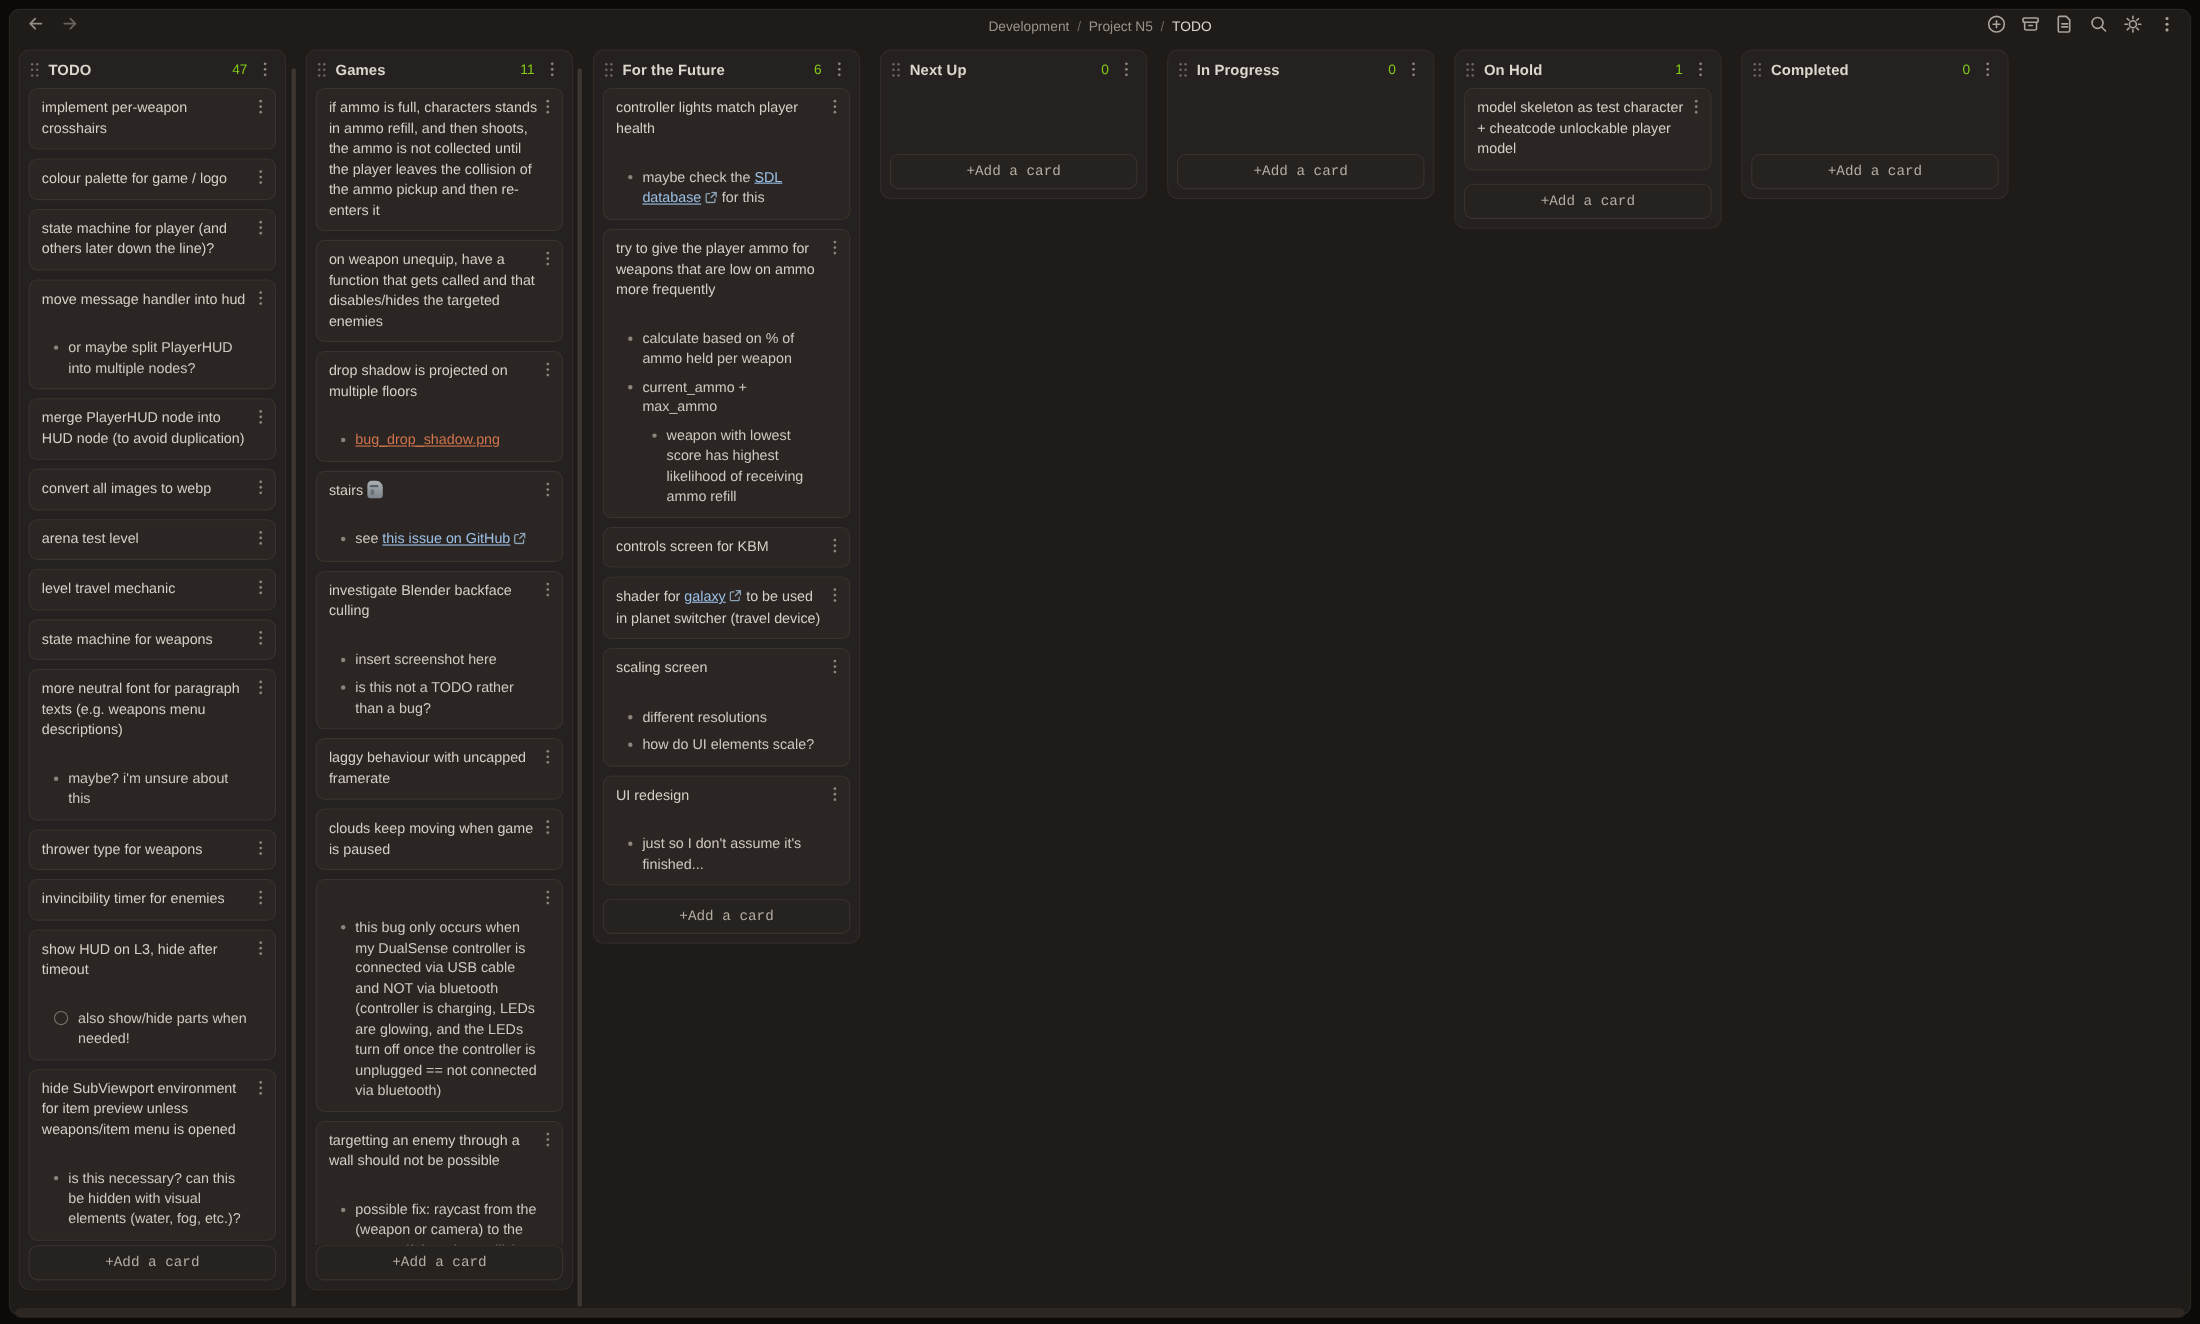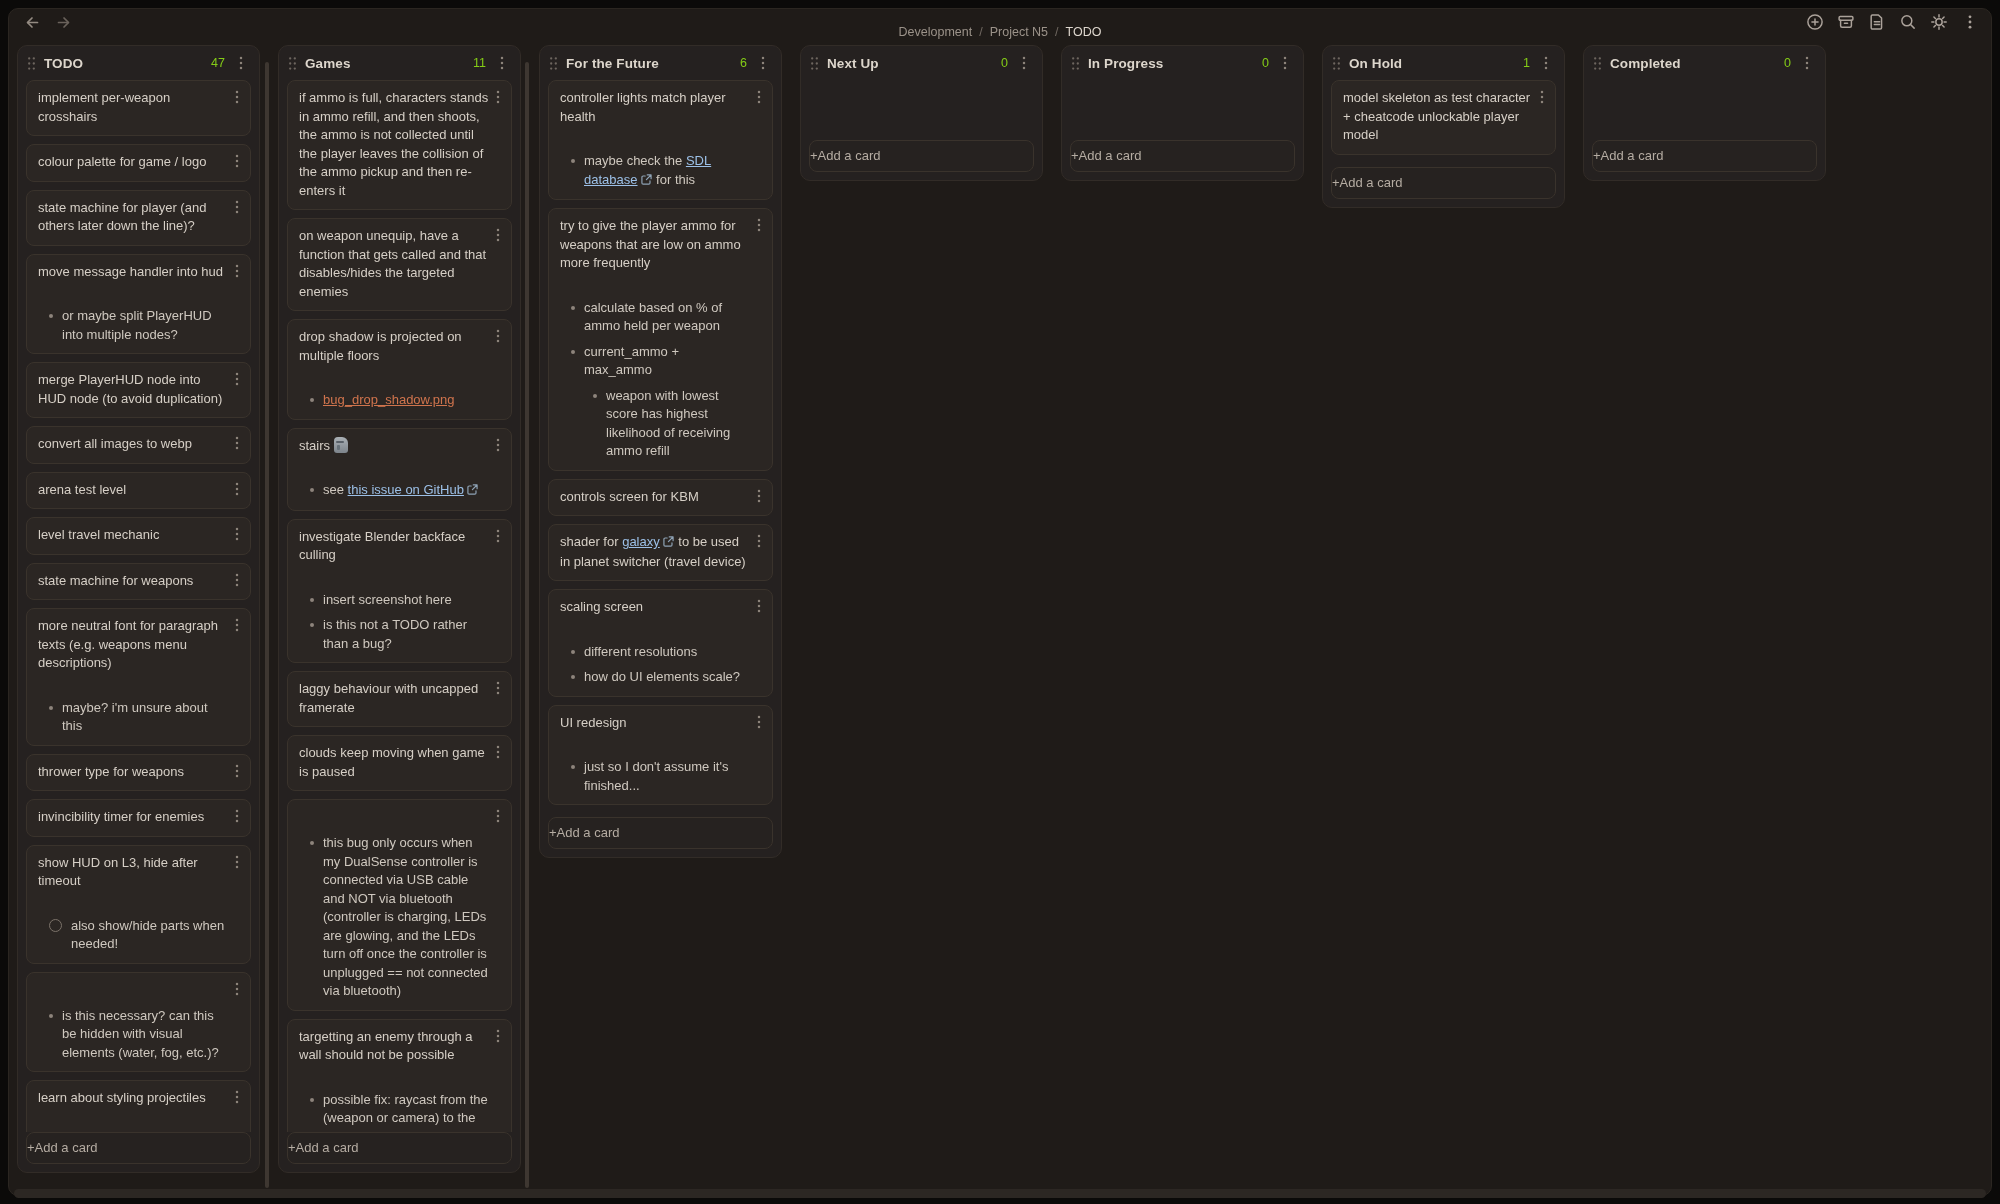--- a/index.html
+++ b/index.html
@@ -15,21 +15,21 @@
     background:#1f1b18; border:1px solid #2b2621; border-radius:10px;
     overflow:hidden;
   }
   
   .topbar { position:absolute; left:0; top:0; right:0; height:30px; }
   .nav { position:absolute; left:14px; top:0; height:30px; display:flex; align-items:center; gap:13px; }
   .nav-btn { width:18px; height:18px; display:flex; align-items:center; justify-content:center; cursor:pointer; }
   .nav-btn svg { stroke:#948b82; }
   .nav-btn.dim svg { stroke:#6a625b; }
   .breadcrumb { position:absolute; left:0; right:0; top:0; height:30px;
-    display:flex; align-items:flex-end; justify-content:center; gap:7px;
+    display:flex; align-items:center; justify-content:center; gap:7px;
     font-size:12.5px; color:#9b9289; }
   .crumb { cursor:pointer; }
   .crumb.current { color:#ded7ce; }
   .crumb-sep { color:#6f6760; }
   .toolbar { position:absolute; right:12px; top:0; height:30px; display:flex; align-items:center; gap:12px; }
   .tb-btn { width:19px; height:19px; display:flex; align-items:center; justify-content:center; cursor:pointer; }
   .tb-btn svg { stroke:#aba29a; fill:none; stroke-width:1.4; stroke-linecap:round; stroke-linejoin:round; }
   .tb-btn svg .fill { fill:#aba29a; stroke:none; }
   
   .board { position:absolute; left:8px; top:30px; right:8px; bottom:0;
@@ -57,21 +57,21 @@
   .b-circle { width:13px; height:13px; border:1.6px solid #7b7269; border-radius:50%; flex:none; margin-top:2px; cursor:pointer; }
   .b-text { flex:1; min-width:0; }
   .link-blue { color:var(--link-blue,#9cc0e7); text-decoration:underline; cursor:pointer; }
   .link-orange { color:var(--link-orange,#d0744d); text-decoration:underline; cursor:pointer; }
   .ext-ic { display:inline-block; margin:0 1px 0 3px; color:#8fa3b6; vertical-align:-1px; }
   .moai { position:relative; display:inline-block; width:14px; height:16px; vertical-align:-3px; margin-left:4px;
     background:linear-gradient(180deg,#aab0b5,#7d848b); border-radius:4px 6px 3px 3px; }
   .moai::before { content:""; position:absolute; left:2px; top:4px; width:8px; height:2px; background:#596068; border-radius:1px; }
   .moai::after { content:""; position:absolute; left:3px; top:8px; width:3px; height:5px; background:#667078; border-radius:1px; }
   .add-card { margin:8px; margin-top:8px; flex:none; background:#262220; border:1px solid #3a332c;
-    border-radius:8px; padding:7px 0 8px 0; font-size:13px; color:#b5aca2; cursor:pointer; }
+    border-radius:8px; text-align:center; padding:7px 0 8px 0; font-size:13px; color:#b5aca2; cursor:pointer;font-family:Liberation Mono, monospace; }
   .column.tall .add-card { margin-top:auto; }
   
   .vscroll { position:absolute; width:4px; border-radius:2px; background:#3e3731; top:62px; bottom:16px; }
   .vscroll.s1 { left:265px; }
   .vscroll.s2 { left:525px; }
   .hscroll { position:absolute; left:14px; right:14px; bottom:6px; height:9px; border-radius:5px; background:#2c2723; }
 </style>
 </head>
 <body>
 
@@ -362,20 +362,21 @@
           <div class="card">
             <span class="card-menu">
               <svg width="4" height="14" viewBox="0 0 4 14">
                 <g fill="#8d847b">
                   <circle cx="2" cy="2" r="1.25"></circle>
                   <circle cx="2" cy="7" r="1.25"></circle>
                   <circle cx="2" cy="12" r="1.25"></circle>
                 </g>
               </svg>
             </span>
+            <div class="card-title"><span>hide SubViewport environment for item preview unless weapons/item menu is opened</span></div>
             <div class="bullets">
               <div class="bullet">
                 <span class="b-dot"></span>
                 <div class="b-text"><span>is this necessary? can this be hidden with visual elements (water, fog, etc.)?</span></div>
               </div>
             </div>
           </div>
           <div class="card">
             <span class="card-menu">
               <svg width="4" height="14" viewBox="0 0 4 14">

